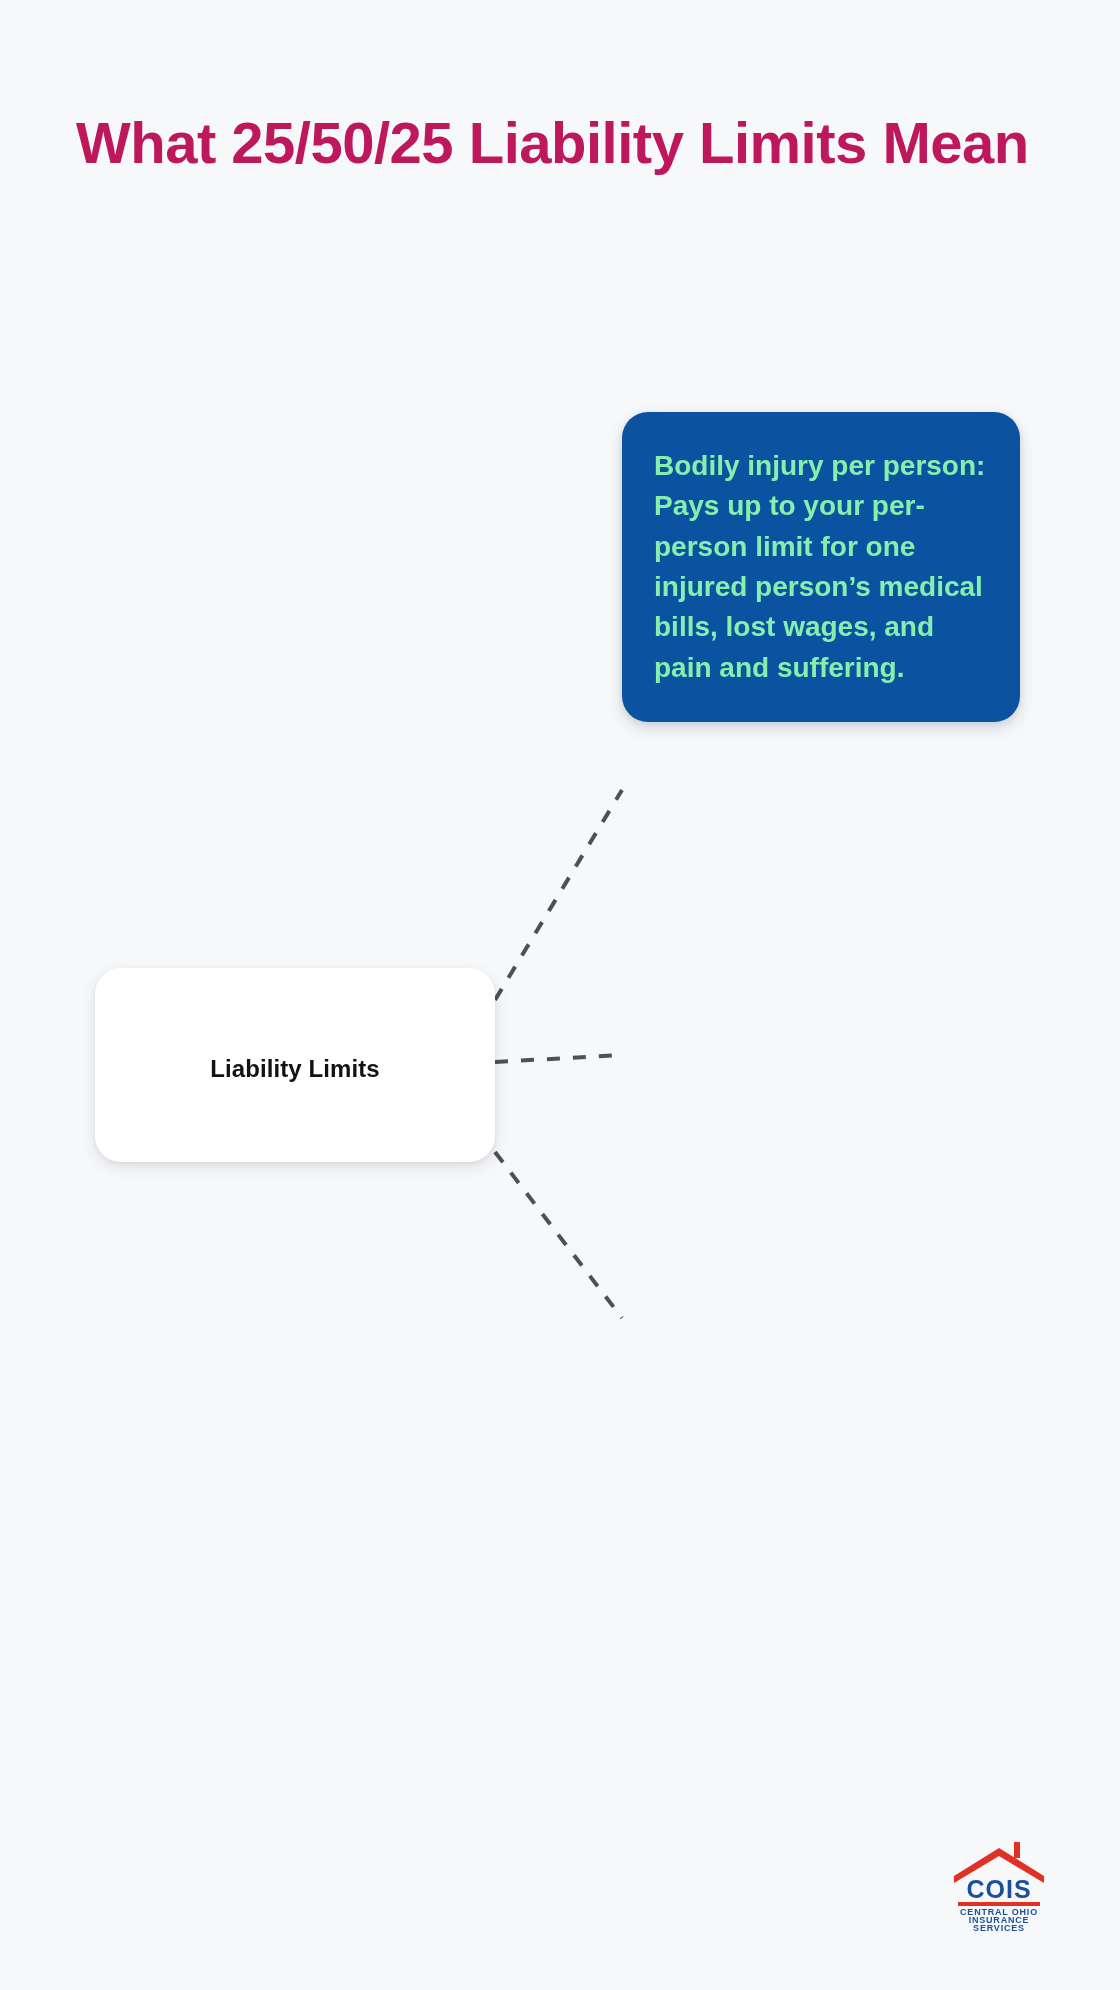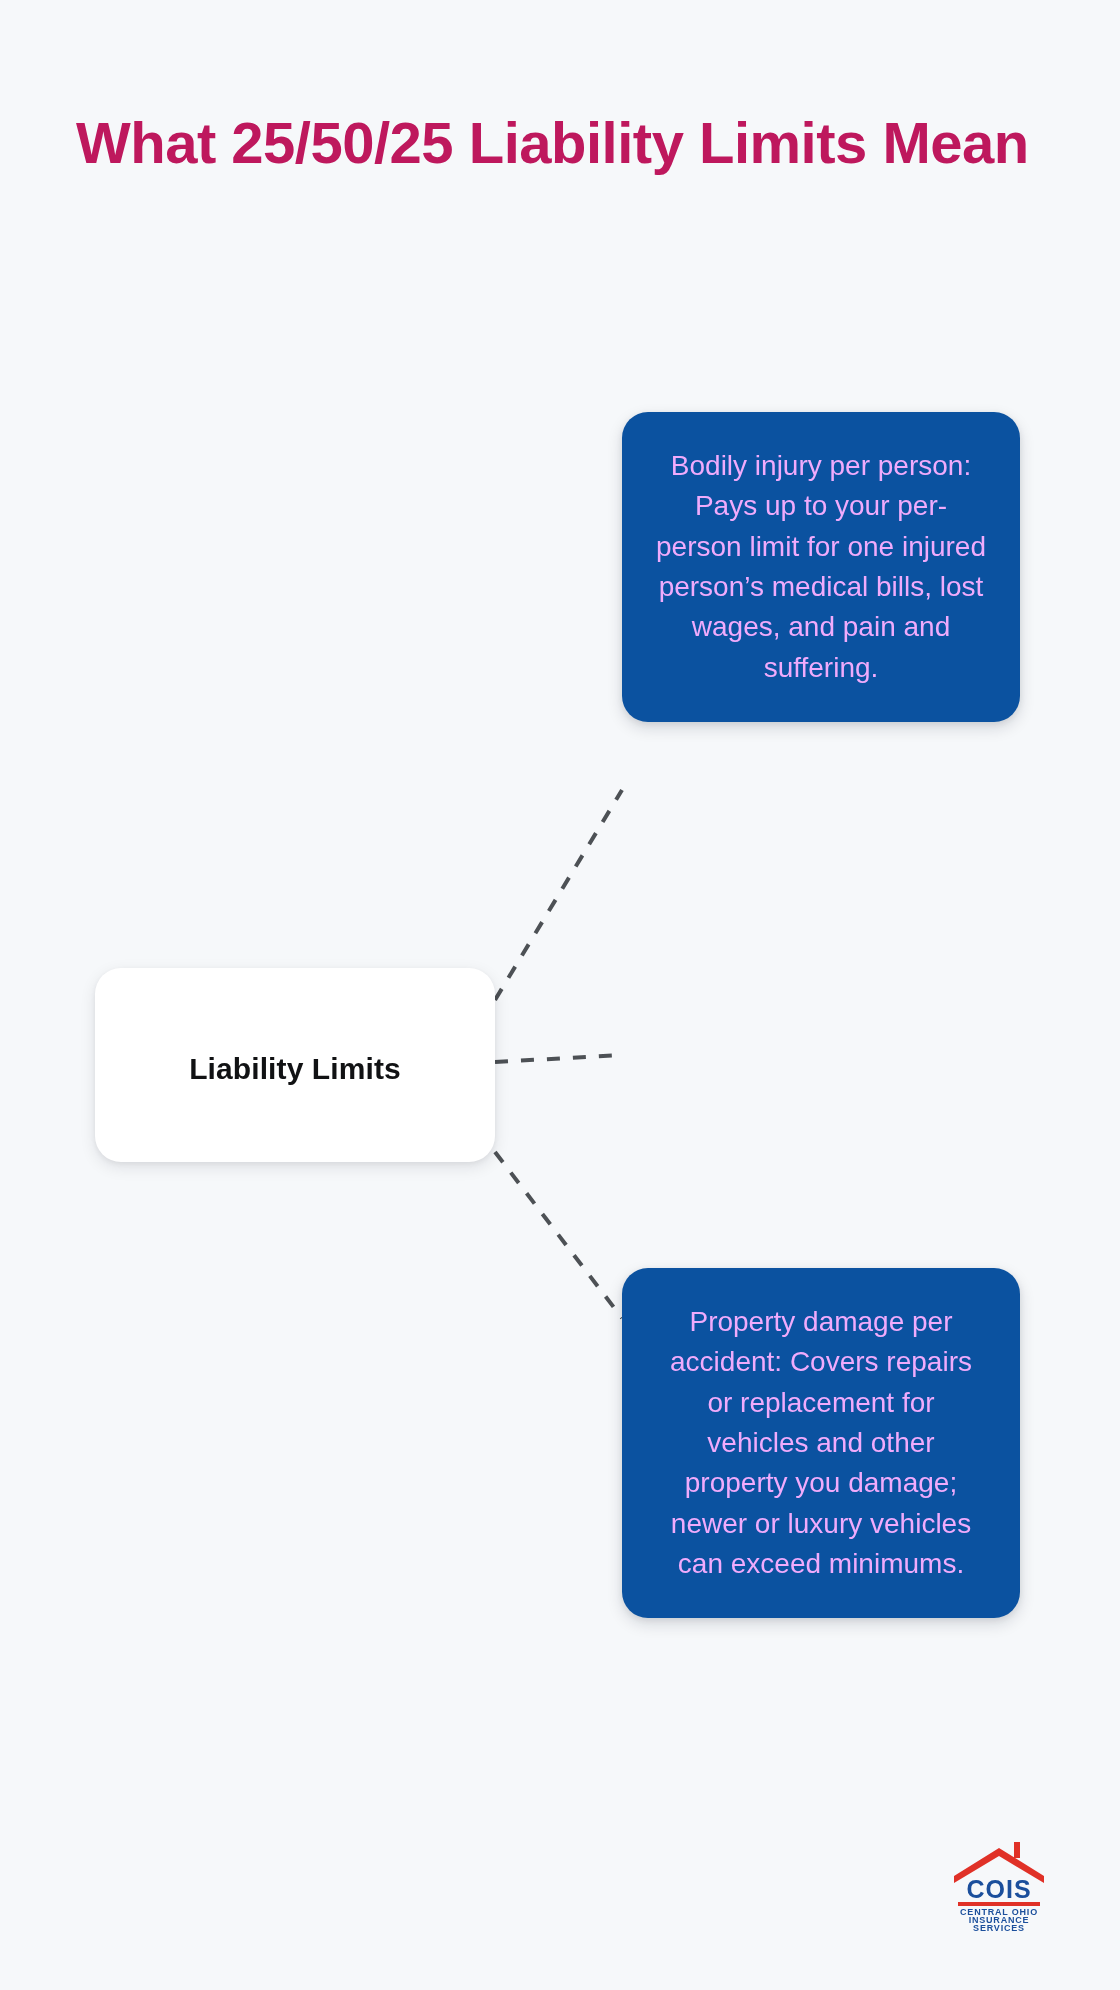--- a/index.html
+++ b/index.html
@@ -56,21 +56,21 @@
     width:400px;
     height:194px;
     background:#ffffff;
     border-radius:26px;
     box-shadow:0 5px 16px rgba(17,24,39,0.10), 0 2px 5px rgba(17,24,39,0.06);
     display:flex;
     align-items:center;
     justify-content:center;
   }
   .center-node .label {
-    font-size:30px;
+    font-size:24px;
     font-weight:700;
     color:#111214;
     text-align:left;
     letter-spacing:0.1px;
     margin-top:8px;
   }
 
   
   .card {
     position:absolute;
@@ -78,23 +78,22 @@
     width:398px;
     background:#0b52a0;
     border-radius:26px;
     box-shadow:0 6px 16px rgba(17,24,39,0.14), 0 2px 6px rgba(17,24,39,0.08);
     padding:34px 32px 34px 32px;
     color:#ffffff;
   }
   .card .body {
     font-size:28px;
     line-height:1.44;
-    color:#f0abfc;
-    font-weight:400;
-    text-align:center;
+    color:#86efac;
+    font-weight:700;
   }
 
   #card-0 { top:412px; }
   #card-1 { top:845px; }
   #card-2 { top:1268px; }
 
   
   .logo {
     position:absolute;
     left:948px;
@@ -118,23 +117,20 @@
 
   <div class="center-node">
     <span class="label">Liability Limits</span>
   </div>
 
   <div class="card" id="card-0">
     <div class="body">Bodily injury per person: Pays up to your per-person limit for one injured person’s medical bills, lost wages, and pain and suffering.</div>
   </div>
 
 
-  <div class="card" id="card-2">
-    <div class="body">Property damage per accident: Covers repairs or replacement for vehicles and other property you damage; newer or luxury vehicles can exceed minimums.</div>
-  </div>
 
   <svg class="logo" viewBox="0 0 102 96" width="102" height="96">
 
     <rect x="66" y="6" width="6" height="16" fill="#e03127"></rect>
 
     <path d="M6 40 L51 12 L96 40 L96 47 L51 20 L6 47 Z" fill="#e03127"></path>
 
     <text x="51" y="62" text-anchor="middle" font-family="Liberation Sans, sans-serif" font-size="25" font-weight="700" fill="#1b4f9c" letter-spacing="1">COIS</text>
 
     <rect x="10" y="66" width="82" height="4" fill="#e03127"></rect>

